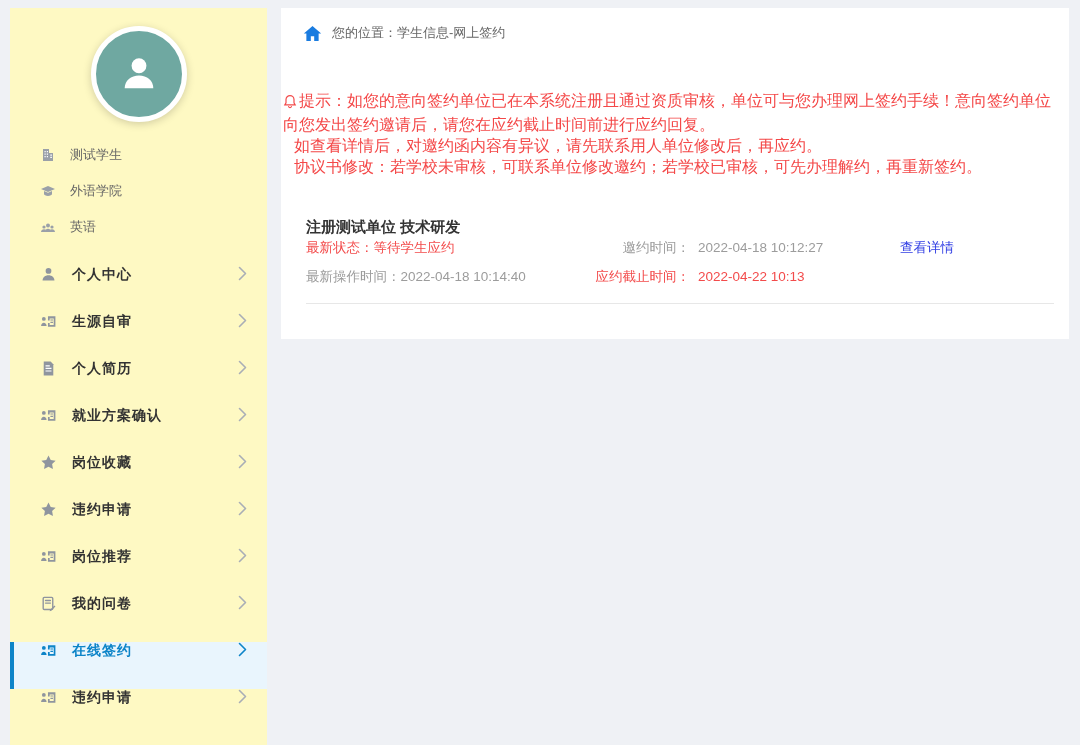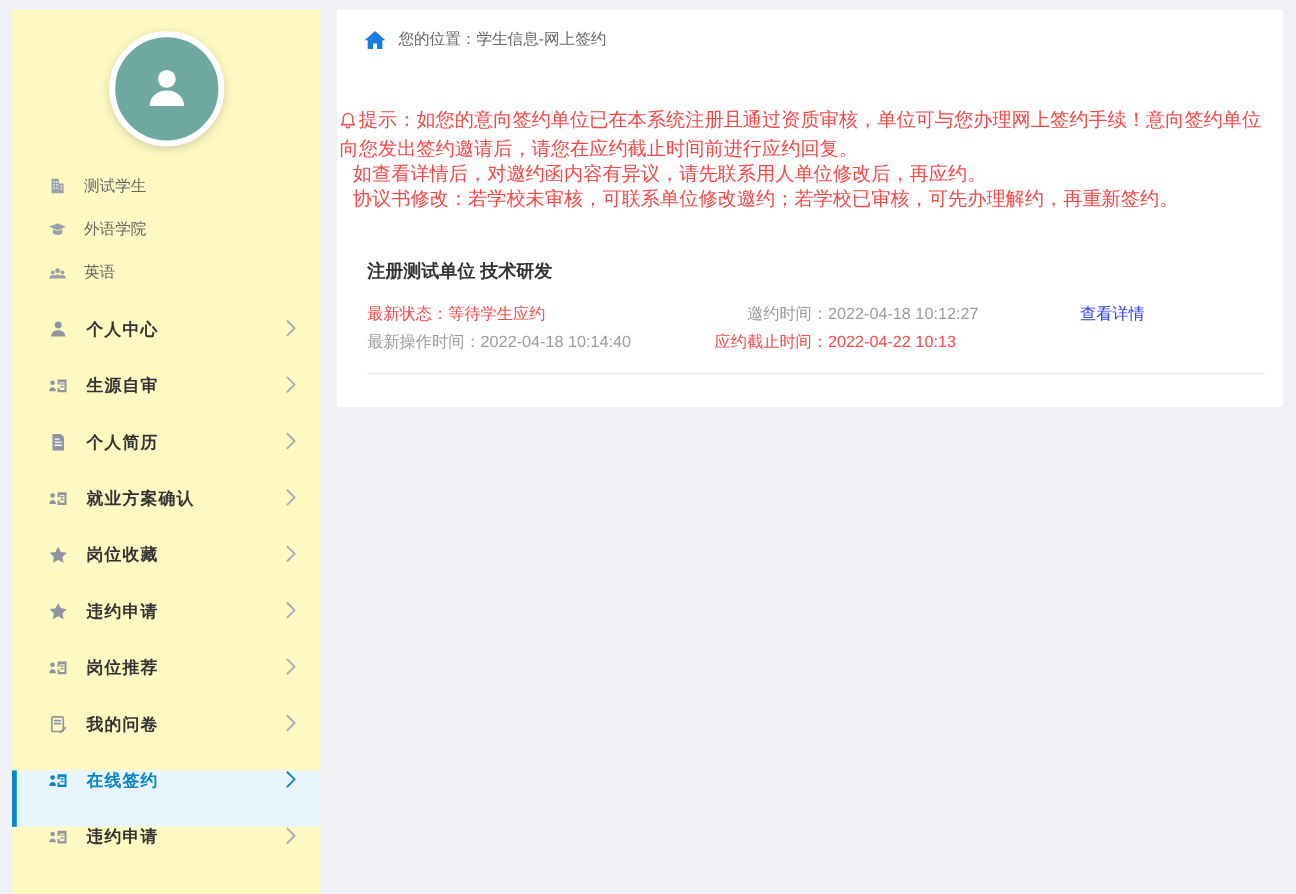--- a/index.html
+++ b/index.html
@@ -52,24 +52,24 @@
 
   .notice {
     margin:48px 6px 0 2px; color:#f44848; font-size:16px; line-height:21px;
   }
   .notice .bell { display:inline-block; vertical-align:-3px; margin-right:2px; }
   .notice-indent { padding-left:11px; }
 
   .contract { margin:40px 15px 0 25px; }
   .contract .title { font-size:15px; font-weight:bold; color:#333; line-height:20px; }
   .crow { display:flex; align-items:center; font-size:13.5px; line-height:20px; }
-  .crow1 { margin-top:15px; }
-  .crow2 { margin-top:3px; }
+  .crow1 { margin-top:1px; }
+  .crow2 { margin-top:9px; }
   .col1 { width:264px; }
-  .col2 { width:330px; display:flex; }
+  .col2 { width:330px; display:flex;gap:8px; }
   .col2 .rlabel { display:inline-block; width:120px; text-align:right; }
   .col3 { flex:1; }
   .red { color:#f34b4b; }
   .gray { color:#9c9c9c; }
   .link { color:#3340e4; cursor:pointer; text-decoration:none; }
   .divider { height:1px; background:#e7e7e7; margin-top:16px; }
 </style>
 </head>
 <body>
 

